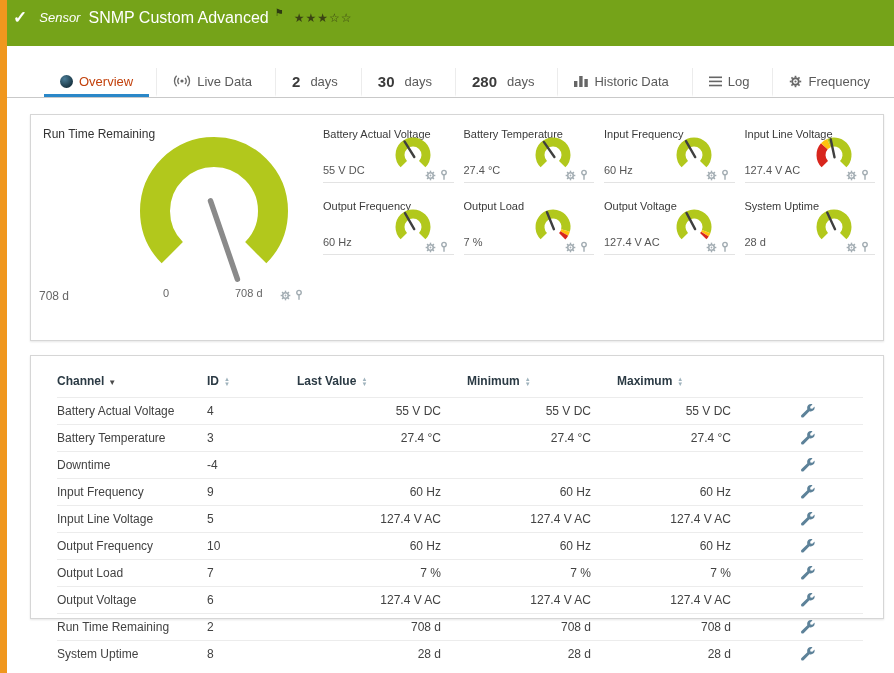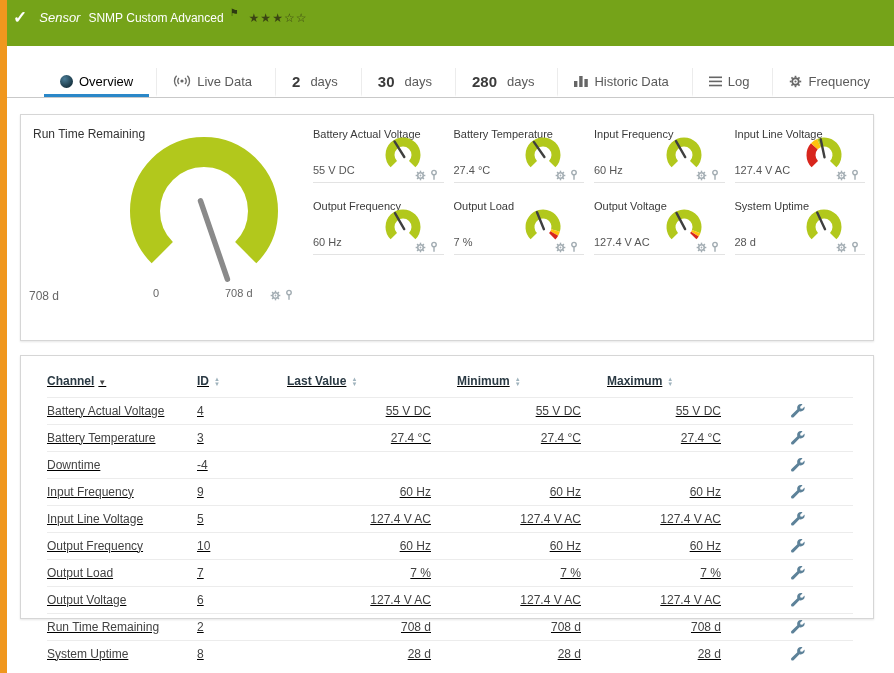--- a/index.html
+++ b/index.html
@@ -8,43 +8,43 @@
     font-family:"Liberation Sans", sans-serif;
     background:#ffffff; position:relative; overflow:hidden;
   }
   .accent-strip { position:absolute; left:0; top:0; width:7px; height:673px; background:#f0971e; z-index:50; }
 
   
   .topbar { position:absolute; left:0; top:0; width:894px; height:46px; background:#75a319; color:#fff; z-index:10; }
   .topbar-row1 { display:flex; align-items:center; padding:7px 0 0 13px; }
   .check { font-size:17px; font-weight:bold; margin-right:12px; }
   .sensor-kind { font-style:italic; font-size:13px; margin-right:8px; }
-  .sensor-title { font-size:12px; }
+  .sensor-title { font-size:16px; }
   .flag { font-size:10px; margin-left:6px; color:#2e3a12; vertical-align:super; position:relative; top:-5px; cursor:pointer; }
   .stars { font-size:12px; letter-spacing:1px; margin-left:10px; color:#3b4414; cursor:pointer; }
   .status-ok { font-size:11px; font-weight:bold; margin:18px 0 0 46px; }
 
   
   .tabs { position:absolute; top:68px; left:0; width:894px; height:30px; display:flex;
           justify-content:space-between; padding:0 8px 0 44px; border-bottom:1px solid #c9c9c9; background:#fff; }
   .tab { display:flex; align-items:center; gap:6px; padding:0 16px; font-size:13px; color:#5a5a5a;
          border-left:1px solid #ececec; border-bottom:3px solid transparent; cursor:pointer; white-space:nowrap; }
   .tab:first-child { border-left:none; }
-  .tab.active { color:#000000; border-bottom-color:#2a87c8; }
+  .tab.active { color:#c2410c; border-bottom-color:#2a87c8; }
   .tab .num { font-size:15px; font-weight:bold; color:#3b3b3b; margin-right:4px; }
   .sphere { width:13px; height:13px; border-radius:50%;
             background:radial-gradient(circle at 35% 30%, #4a7c96 0%, #16323f 75%); flex:none; }
   .ticon { color:#666; display:flex; align-items:center; flex:none; }
   .ticon svg { display:block; }
 
   
-  .panel { position:absolute; left:20px; width:854px; background:#fff;
+  .panel { position:absolute; left:30px; width:854px; background:#fff;
            border:1px solid #d6d6d6; box-shadow:0 1px 2px rgba(0,0,0,0.10); }
   .panel-gauges { top:114px; height:227px; }
-  .panel-table  { top:355px; height:264px; padding:14px 20px 6px 26px;text-decoration:underline; }
+  .panel-table  { top:355px; height:264px; padding:14px 20px 6px 26px; }
 
   
   .big-gauge { position:absolute; left:8px; top:2px; width:280px; height:210px; }
   .bg-title { position:absolute; left:4px; top:10px; font-size:12px; color:#333; }
   .bg-svg { position:absolute; left:70px; top:2px; cursor:pointer; }
   .scale-min { position:absolute; left:124px; top:170px; font-size:11px; color:#666; }
   .scale-max { position:absolute; left:196px; top:170px; font-size:11px; color:#666; }
   .bg-value { position:absolute; left:0px; top:172px; font-size:12px; color:#666; }
   .corner-icons { position:absolute; display:flex; gap:4px; align-items:center; color:#a3adb3; }
   .bg-icons { right:16px; top:172px; }

